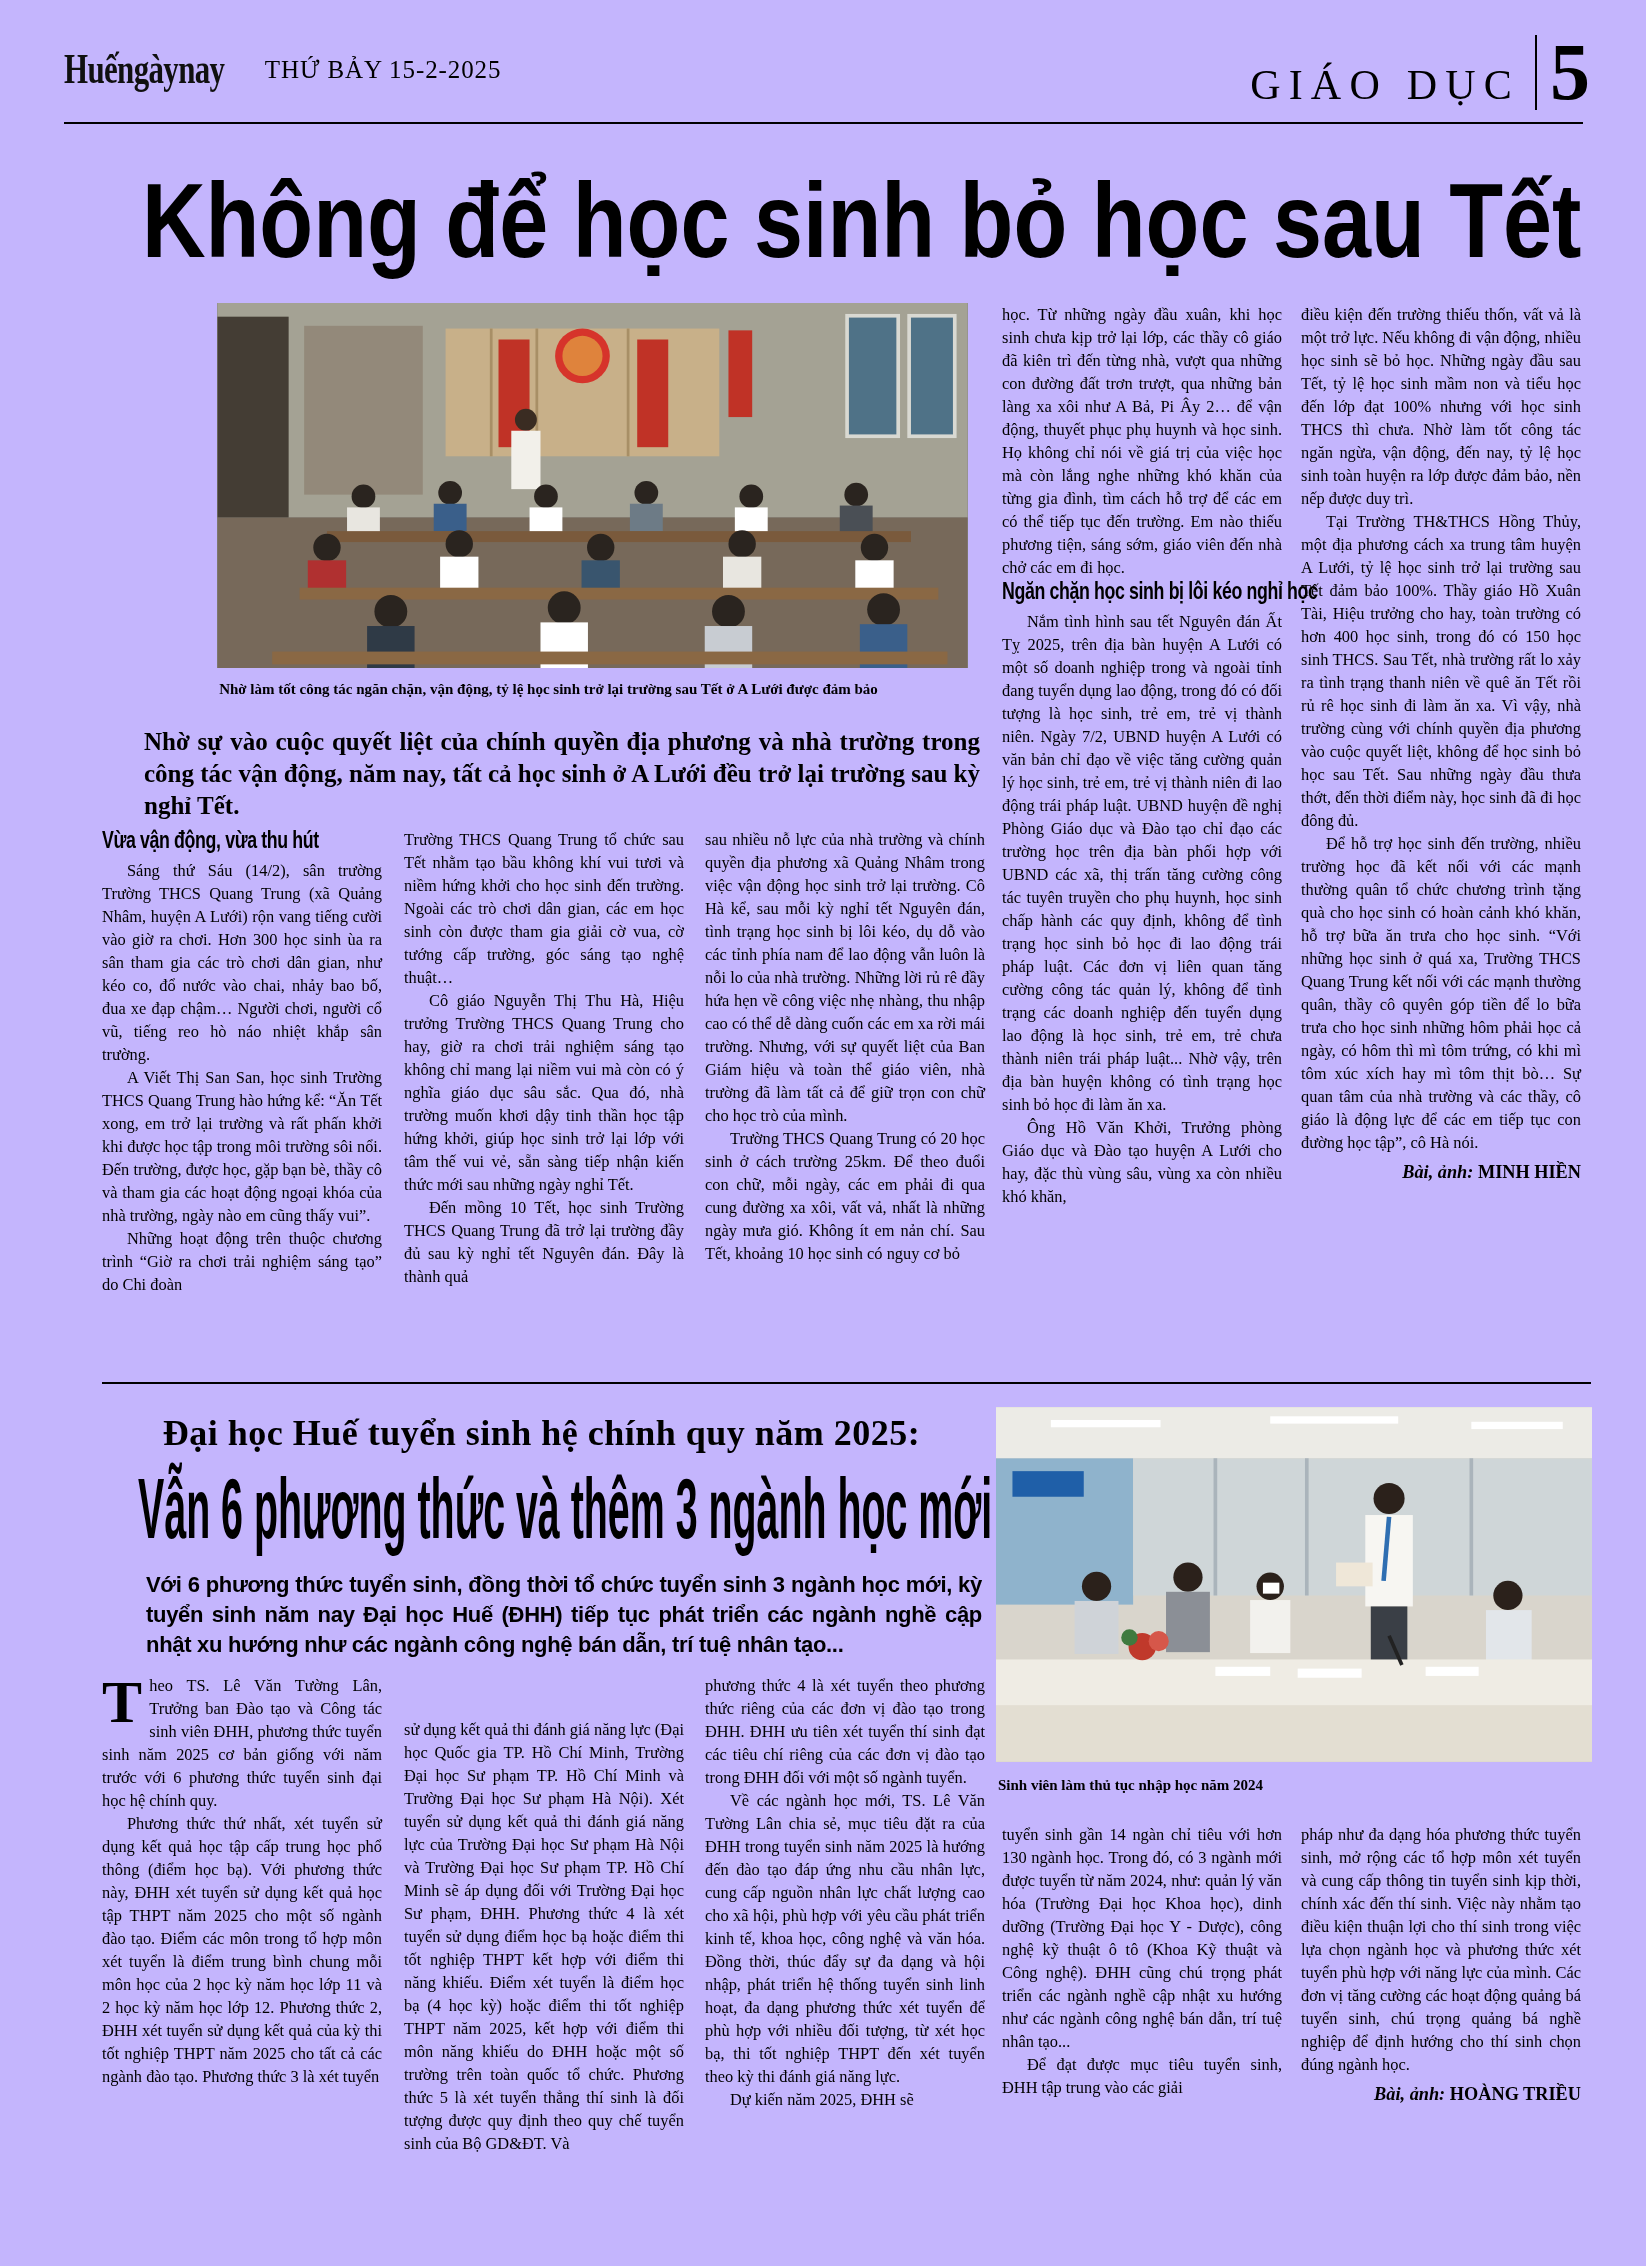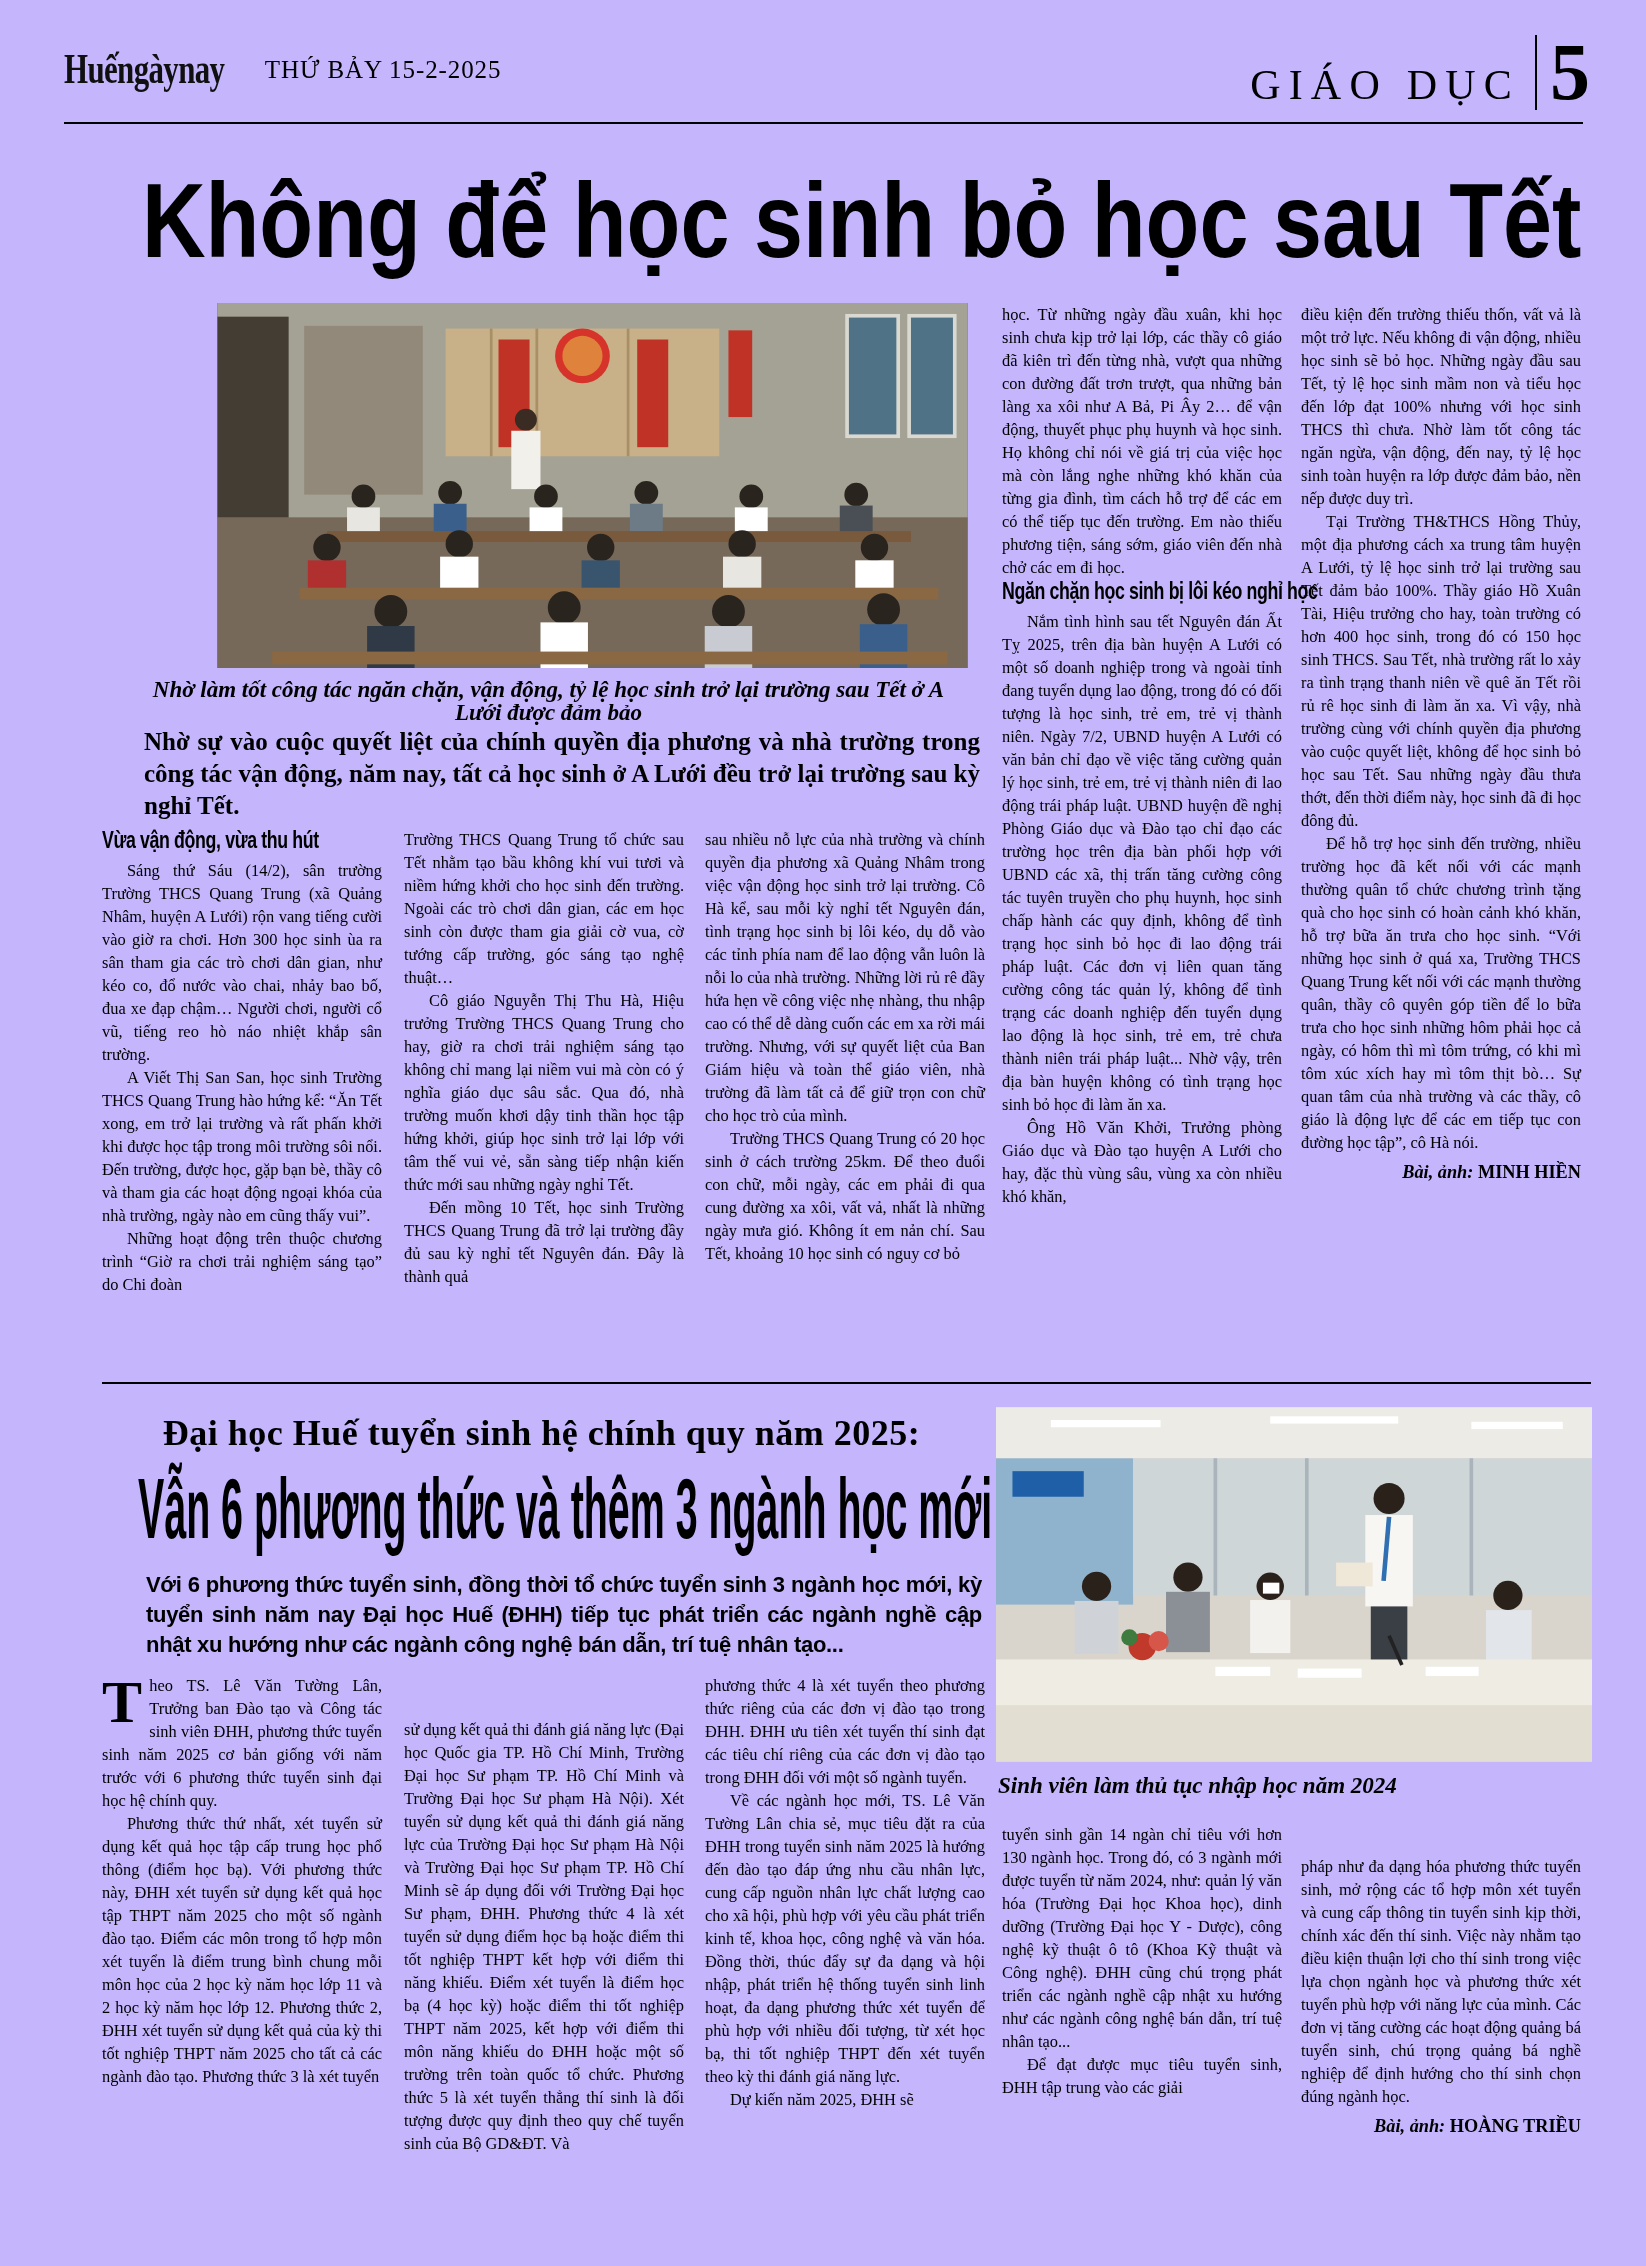--- a/index.html
+++ b/index.html
@@ -13,21 +13,21 @@
   .masthead .date{display:inline-block;font-size:25px;letter-spacing:0.9px;margin-left:-25.6px;vertical-align:5.5px;}
   .section-block{position:absolute;right:57px;top:35px;display:flex;align-items:center;}
   .section-name{font-size:42px;letter-spacing:8.2px;margin-right:14.6px;padding-top:25.6px;}
   .section-rule{width:2.7px;height:75px;background:#000;margin-right:12.8px;}
   .page-number{font-size:80px;font-weight:700;line-height:75px;}
   .header-rule{position:absolute;left:64px;top:122px;width:1519px;height:1.8px;background:#000;}
   
   .hl-svg{position:absolute;display:block;}
   
   .photo{position:absolute;background:#888;}
-  .caption{position:absolute;font-size:23px;font-weight:700;font-style:italic;line-height:23px;}
+  .caption{position:absolute;font-size:15px;font-weight:700;line-height:23px;}
   .lead1{position:absolute;font-size:25px;font-weight:700;line-height:32px;text-align:justify;}
   .lead2{position:absolute;font-family:"Liberation Sans",sans-serif;font-size:22px;font-weight:700;
          line-height:30px;text-align:justify;letter-spacing:-0.3px;}
   .kicker{position:absolute;font-size:36px;font-weight:700;text-align:center;letter-spacing:0.5px;}
   .col{position:absolute;width:280px;text-align:justify;font-size:16.4px;line-height:23px;}
   .bp{margin:0;text-indent:25px;}
   .bp.cont{text-indent:0;}
   .bp.hasdrop{text-indent:0;}
   .dropcap{float:left;font-weight:700;font-size:60px;line-height:49px;padding:3.7px 7.3px 0 0;}
   .col-subhead{margin:0 0 4.6px 0;}
@@ -208,19 +208,19 @@
     </div>
   <div class="col" style="left:705px;top:1674px;">
       <p class="bp cont">phương thức 4 là xét tuyển theo phương thức riêng của các đơn vị đào tạo trong ĐHH. ĐHH ưu tiên xét tuyển thí sinh đạt các tiêu chí riêng của các đơn vị đào tạo trong ĐHH đối với một số ngành tuyển.</p>
       <p class="bp">Về các ngành học mới, TS. Lê Văn Tường Lân chia sẻ, mục tiêu đặt ra của ĐHH trong tuyển sinh năm 2025 là hướng đến đào tạo đáp ứng nhu cầu nhân lực, cung cấp nguồn nhân lực chất lượng cao cho xã hội, phù hợp với yêu cầu phát triển kinh tế, khoa học, công nghệ và văn hóa. Đồng thời, thúc đẩy sự đa dạng và hội nhập, phát triển hệ thống tuyển sinh linh hoạt, đa dạng phương thức xét tuyển để phù hợp với nhiều đối tượng, từ xét học bạ, thi tốt nghiệp THPT đến xét tuyển theo kỳ thi đánh giá năng lực.</p>
       <p class="bp">Dự kiến năm 2025, ĐHH sẽ</p>
     </div>
   <div class="col" style="left:1002px;top:1823px;">
       <p class="bp cont">tuyển sinh gần 14 ngàn chỉ tiêu với hơn 130 ngành học. Trong đó, có 3 ngành mới được tuyển từ năm 2024, như: quản lý văn hóa (Trường Đại học Khoa học), dinh dưỡng (Trường Đại học Y - Dược), công nghệ kỹ thuật ô tô (Khoa Kỹ thuật và Công nghệ). ĐHH cũng chú trọng phát triển các ngành nghề cập nhật xu hướng như các ngành công nghệ bán dẫn, trí tuệ nhân tạo...</p>
       <p class="bp">Để đạt được mục tiêu tuyển sinh, ĐHH tập trung vào các giải</p>
     </div>
-  <div class="col" style="left:1301px;top:1823px;margin-top:32px;">
+  <div class="col" style="left:1301px;top:1823px;">
       <p class="bp cont">pháp như đa dạng hóa phương thức tuyển sinh, mở rộng các tổ hợp môn xét tuyển và cung cấp thông tin tuyển sinh kịp thời, chính xác đến thí sinh. Việc này nhằm tạo điều kiện thuận lợi cho thí sinh trong việc lựa chọn ngành học và phương thức xét tuyển phù hợp với năng lực của mình. Các đơn vị tăng cường các hoạt động quảng bá tuyển sinh, chú trọng quảng bá nghề nghiệp để định hướng cho thí sinh chọn đúng ngành học.</p>
       <div class="byline"><span class="byline-label">Bài, ảnh: </span><span class="byline-name">HOÀNG TRIỀU</span></div>
     </div>
 
 </div>
 
 
 </body></html>

